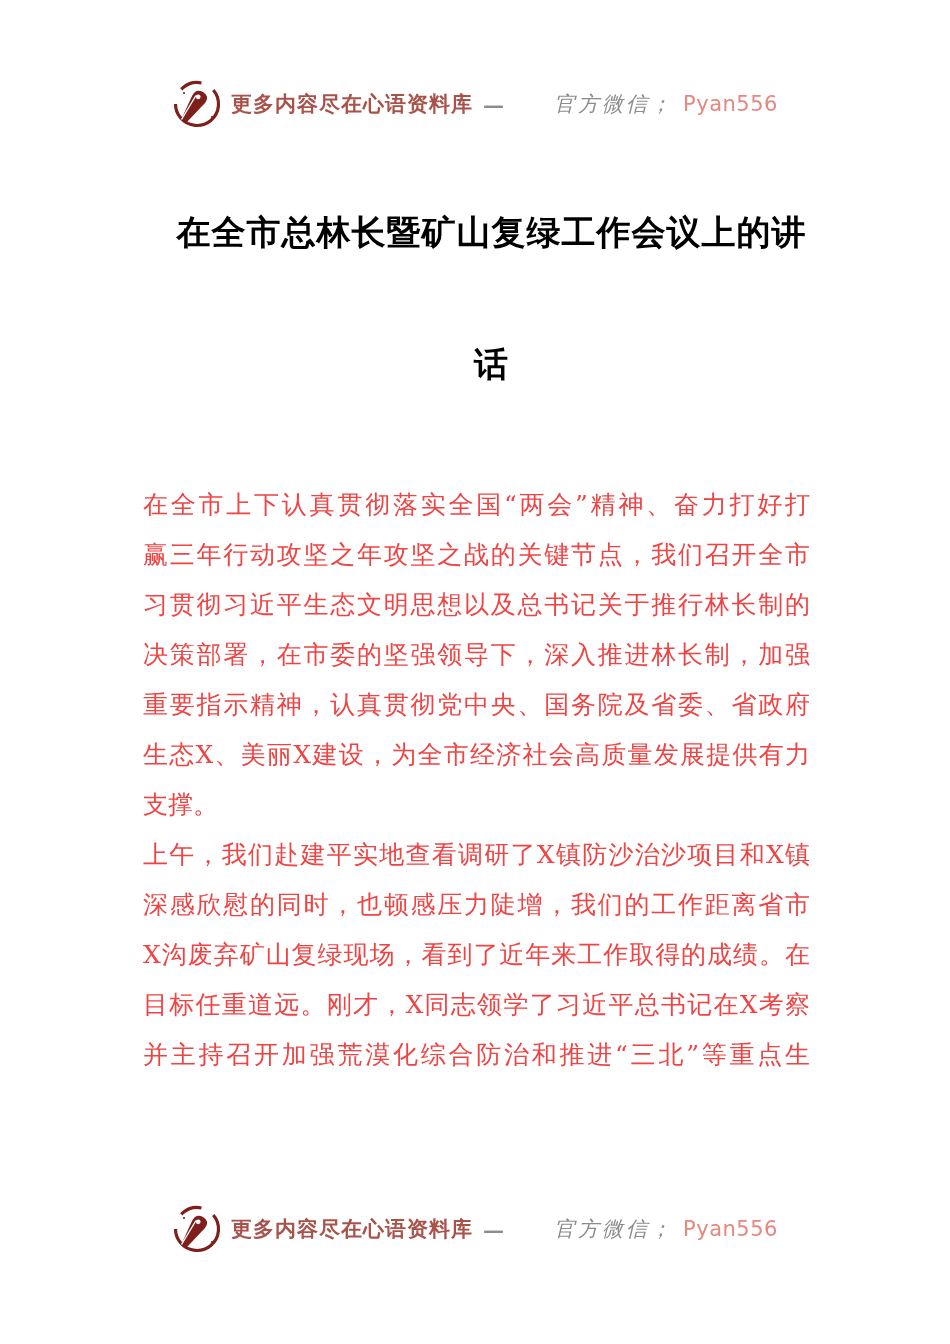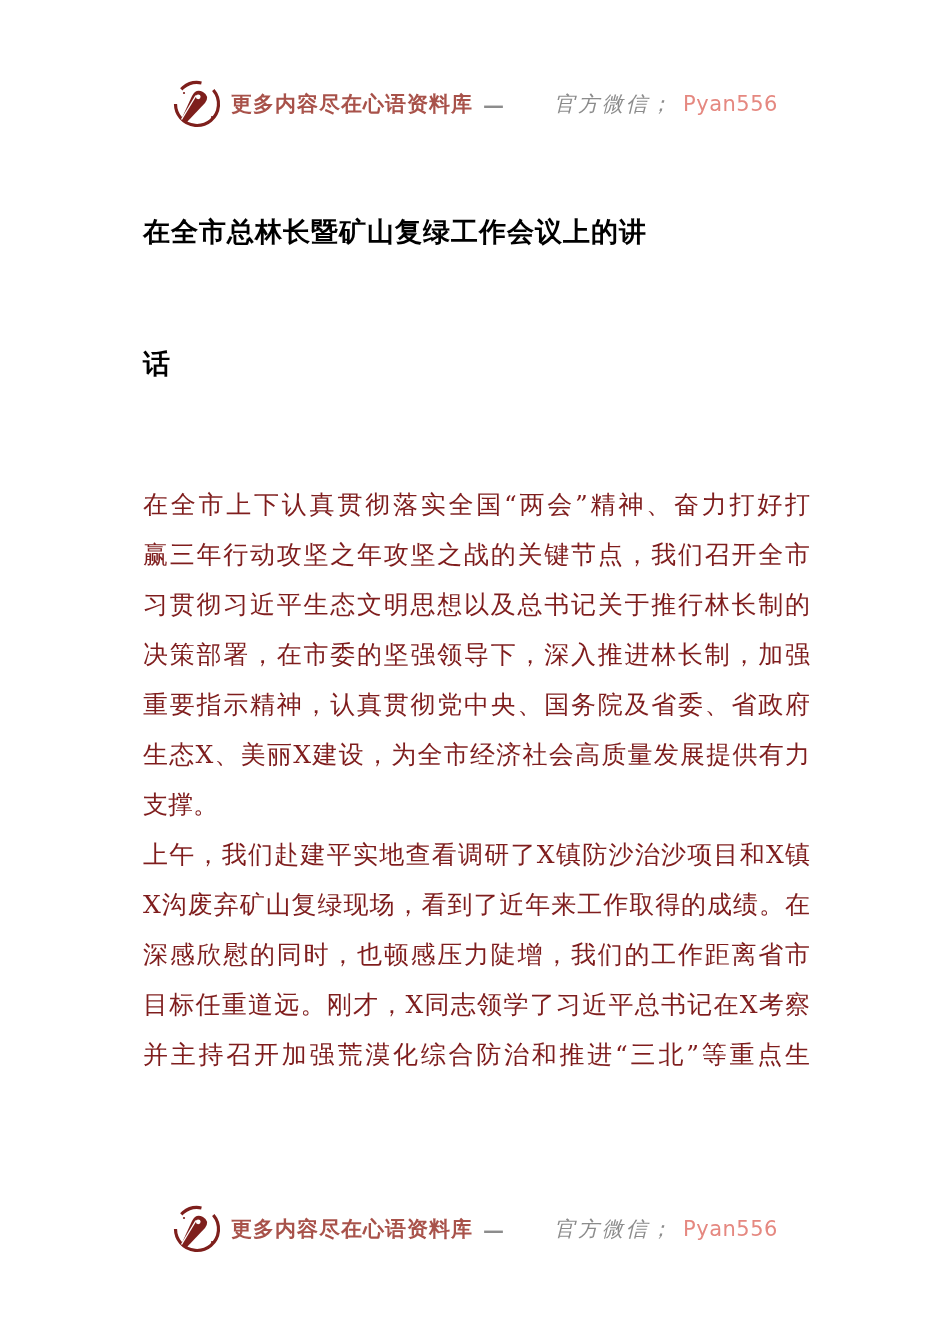--- a/index.html
+++ b/index.html
@@ -46,34 +46,35 @@
   }
   .wm-id{
     font-size:21px;
     color:#e58880;
     font-family:"DejaVu Sans", sans-serif;
     letter-spacing:0.5px;
   }
   
   .doc-title{
     position:absolute;
-    top:210px;left:143px;width:667px;
+    top:210px;left:158px;width:667px;
+    text-align:center;
     font-weight:bold;
-    font-size:27px;
+    font-size:34px;
     letter-spacing:1px;
     color:#000;
   }
   .doc-title .line{line-height:44px;}
   .doc-title .line2{margin-top:88px;}
   
   .doc-body{
     position:absolute;
     top:480px;left:143px;width:667px;
     font-size:25px;
-    color:#7f1d1d;
+    color:#ef4444;
   }
   .bline{
     line-height:50px;
     height:50px;
     text-align:justify;
     text-align-last:justify;
     white-space:nowrap;
   }
   .bline.para-end{
     text-align:left;
@@ -107,22 +108,22 @@
 
   <div class="doc-body">
     <div class="bline">在全市上下认真贯彻落实全国“两会”精神、奋力打好打</div>
     <div class="bline">赢三年行动攻坚之年攻坚之战的关键节点，我们召开全市</div>
     <div class="bline">习贯彻习近平生态文明思想以及总书记关于推行林长制的</div>
     <div class="bline">决策部署，在市委的坚强领导下，深入推进林长制，加强</div>
     <div class="bline">重要指示精神，认真贯彻党中央、国务院及省委、省政府</div>
     <div class="bline">生态X、美丽X建设，为全市经济社会高质量发展提供有力</div>
     <div class="bline para-end">支撑。</div>
     <div class="bline">上午，我们赴建平实地查看调研了X镇防沙治沙项目和X镇</div>
+    <div class="bline">深感欣慰的同时，也顿感压力陡增，我们的工作距离省市</div>
     <div class="bline">X沟废弃矿山复绿现场，看到了近年来工作取得的成绩。在</div>
-    <div class="bline">深感欣慰的同时，也顿感压力陡增，我们的工作距离省市</div>
     <div class="bline">目标任重道远。刚才，X同志领学了习近平总书记在X考察</div>
     <div class="bline">并主持召开加强荒漠化综合防治和推进“三北”等重点生</div>
   </div>
 
   <div class="watermark bottom">
     <svg class="wm-logo" width="50" height="50" viewBox="0 0 50 50" aria-hidden="true">
       <circle cx="25" cy="25" r="21.5" fill="none" stroke="#7e1f1c" stroke-width="3.2" stroke-dasharray="82 16 22 14" transform="rotate(-40 25 25)"></circle>
       <path d="M9 41 L20 17 Q24 9 31 13 Q38 17 33 24 L15 43 Z" fill="#7e1f1c"></path>
       <path d="M9.5 40.5 L24 16.5" stroke="#ffffff" stroke-width="1.4" fill="none"></path>
       <circle cx="26.2" cy="17.8" r="2.4" fill="#ffffff"></circle>

